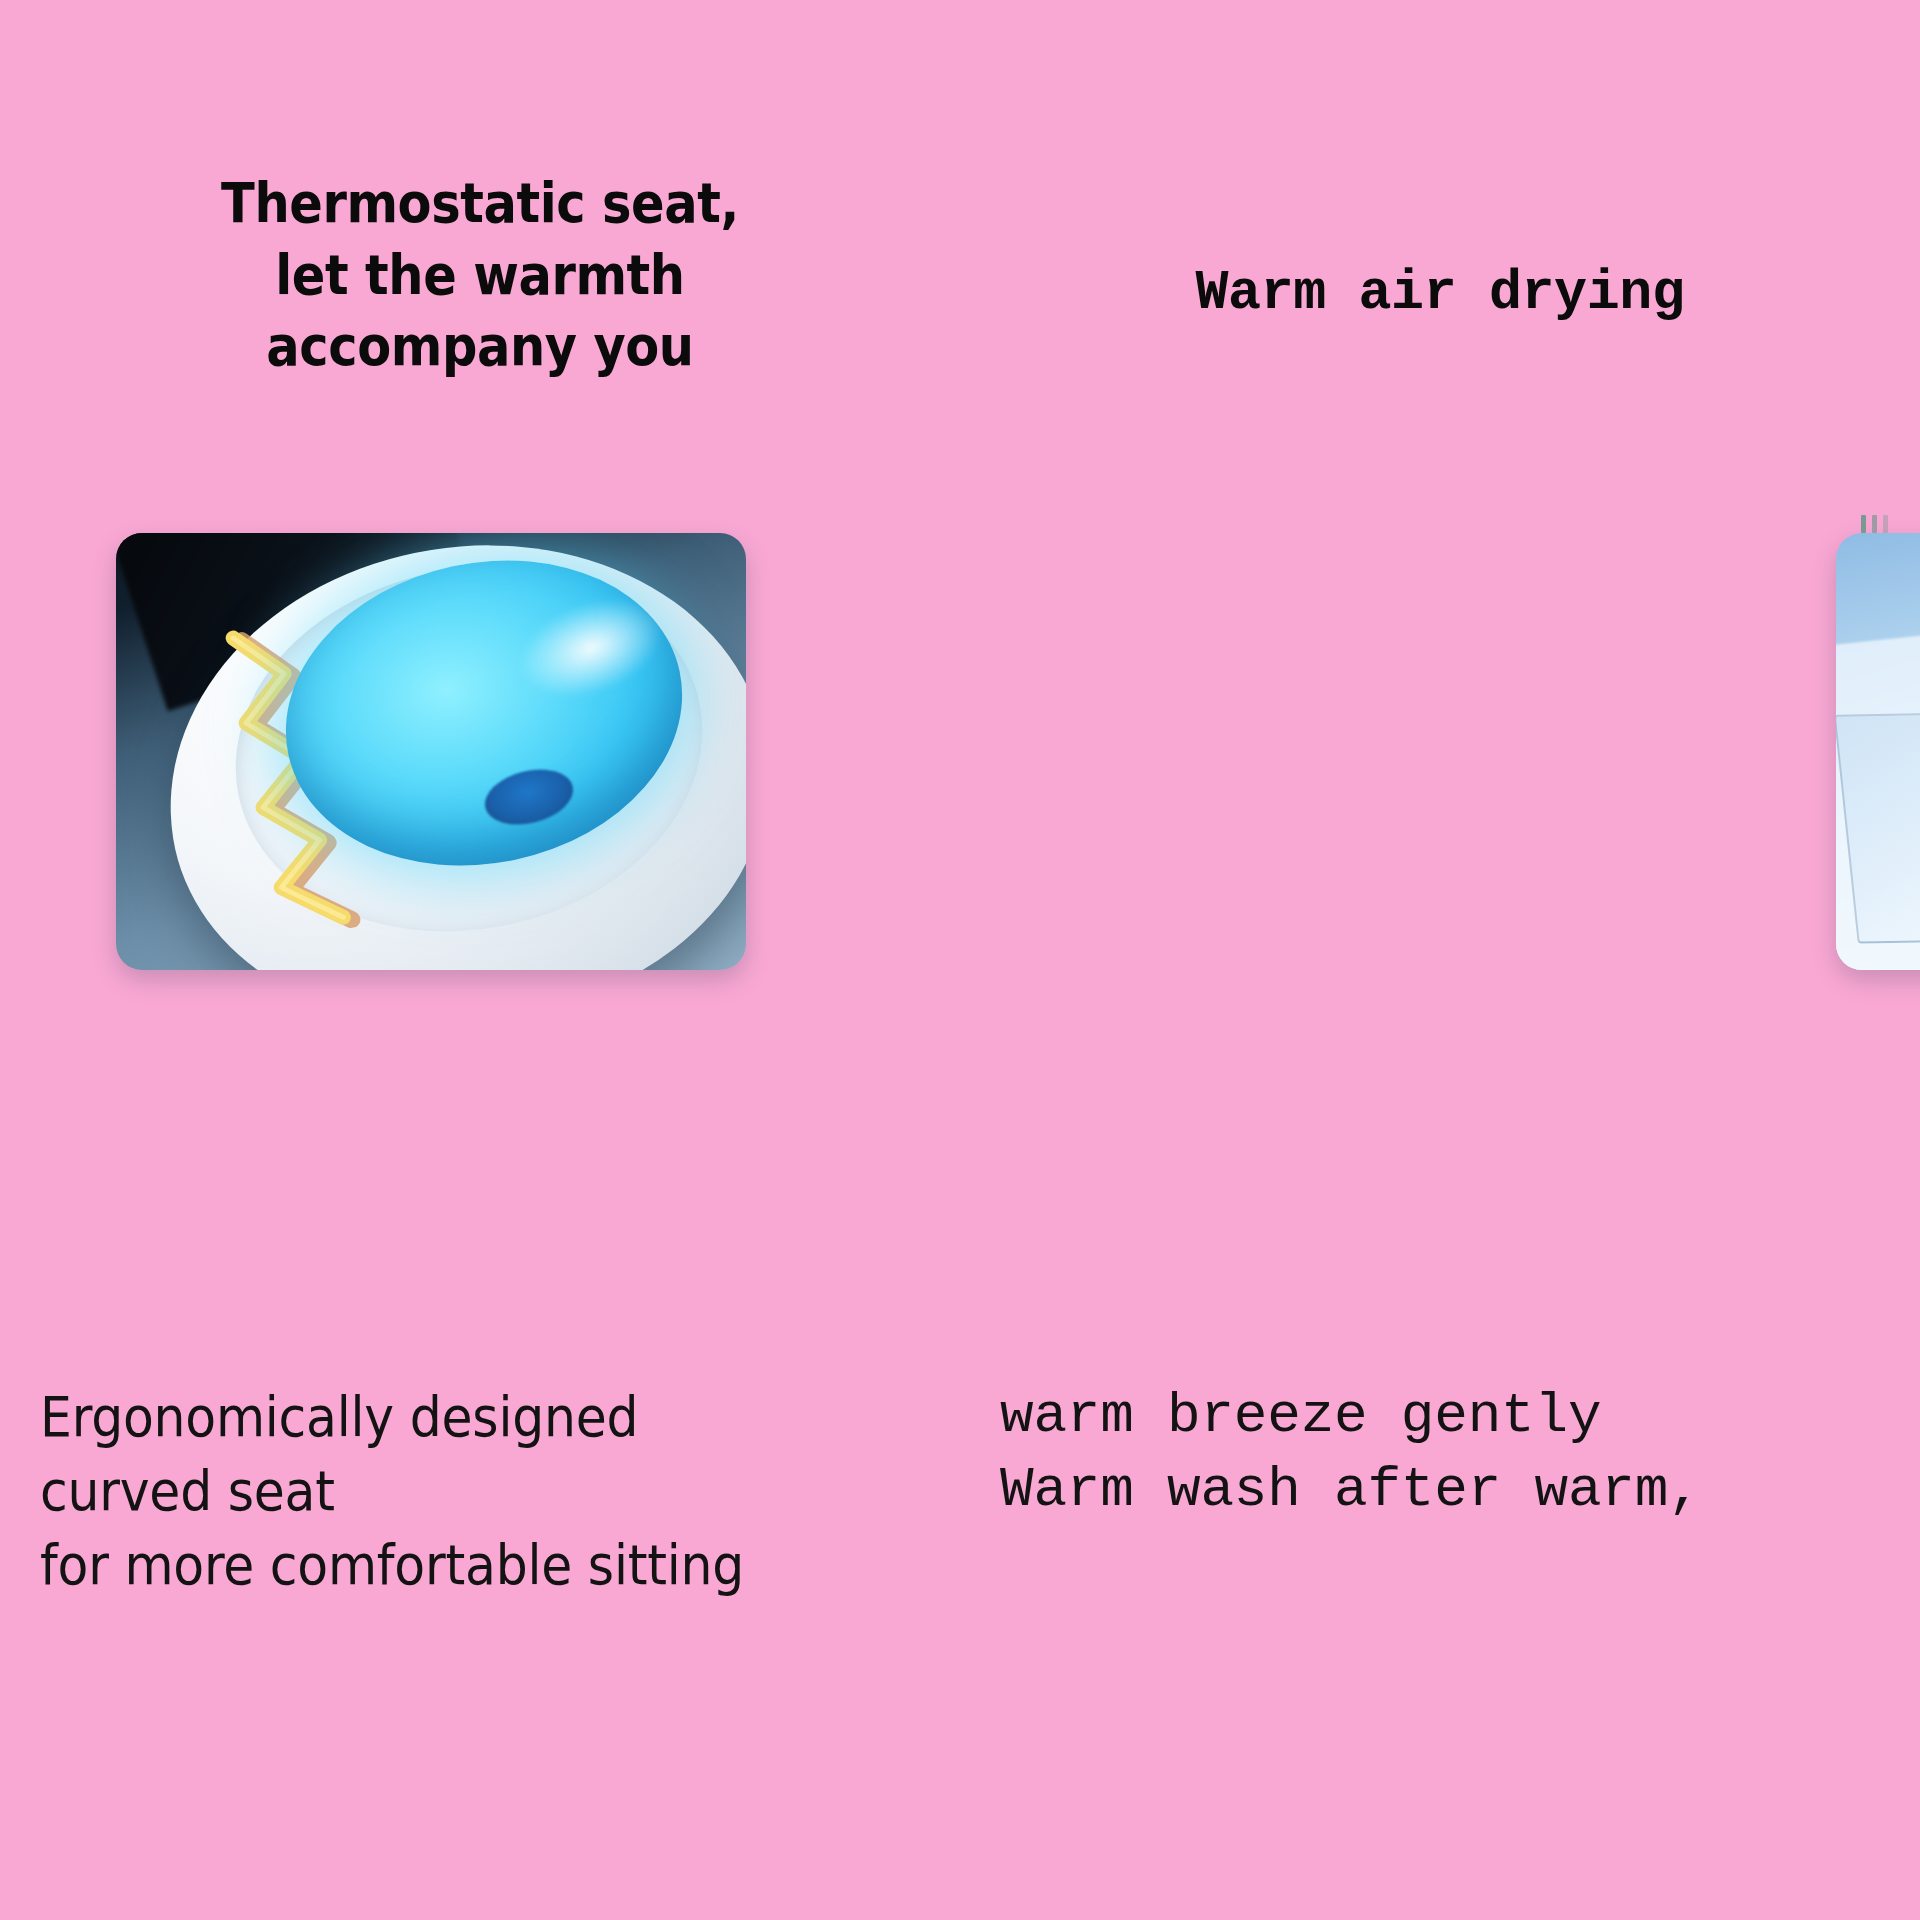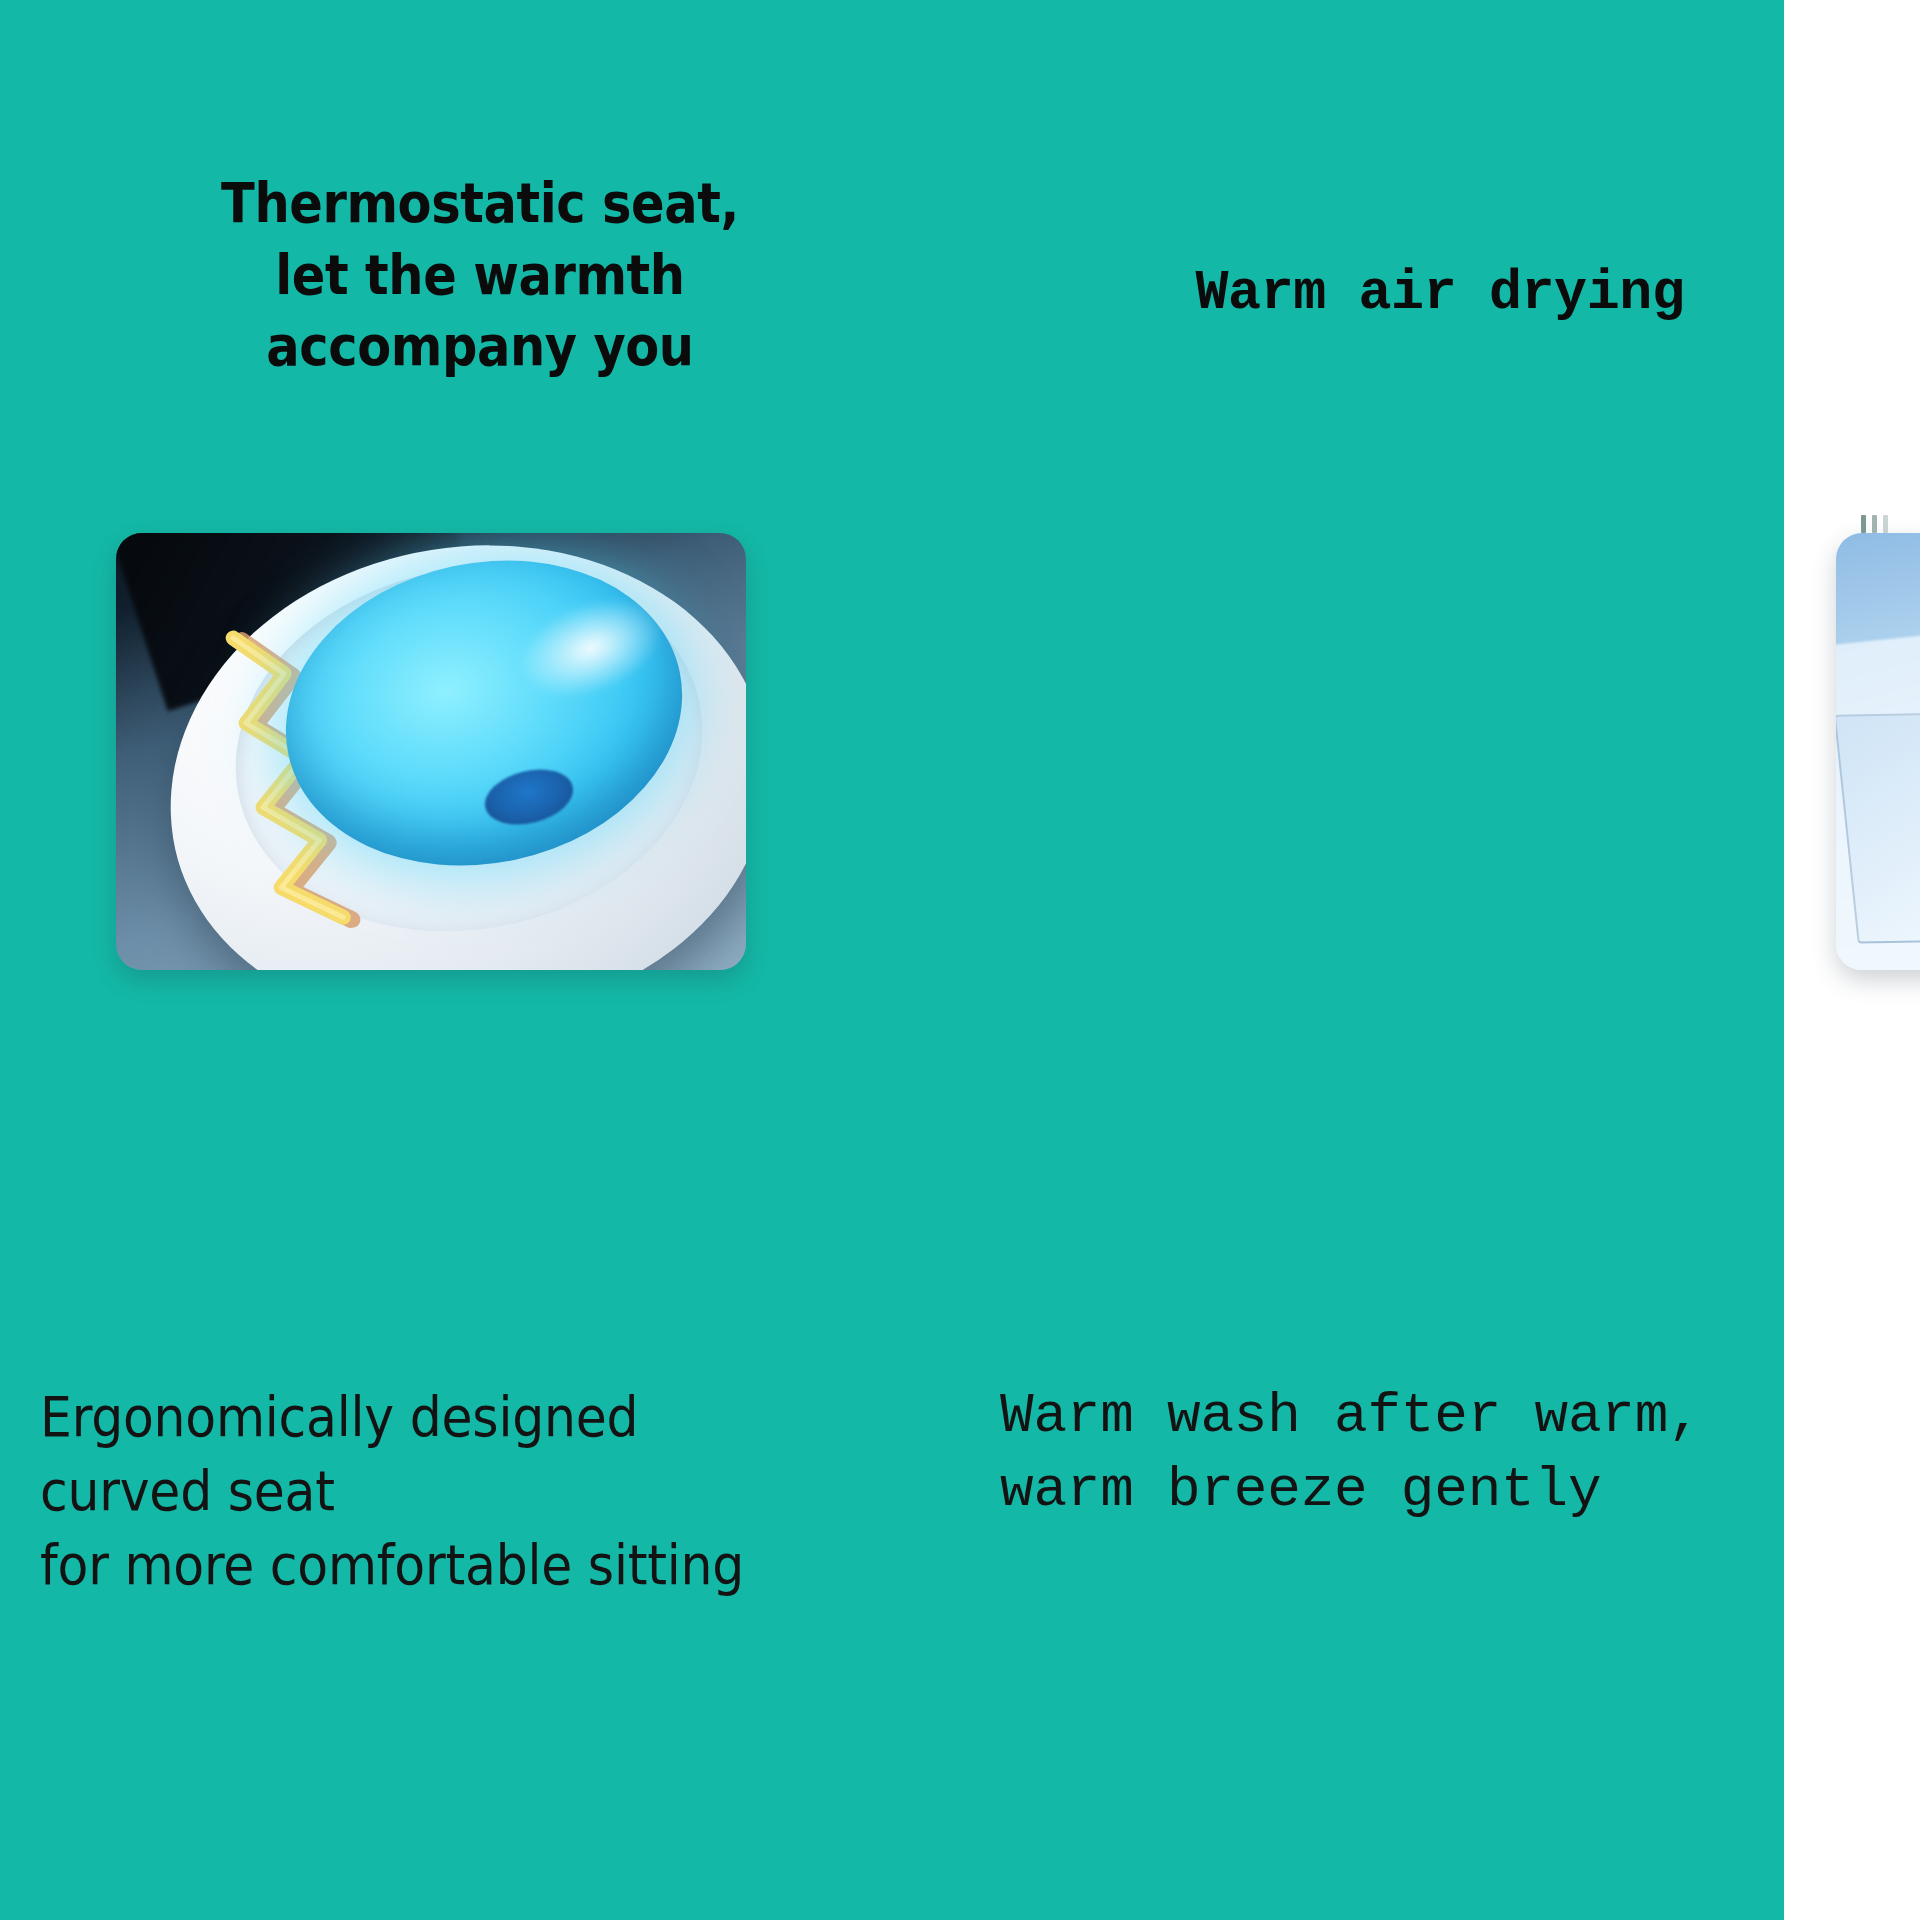--- a/index.html
+++ b/index.html
@@ -6,23 +6,23 @@
   html, body {
     width: 1920px;
     height: 1920px;
     background: #ffffff;
     font-family: "DejaVu Sans Condensed", "Liberation Sans Narrow", "Liberation Sans", sans-serif;
     overflow: hidden;
   }
 
   .page {
     position: relative;
-    width: 1784px;
+    width: 1920px;
     height: 1920px;
-    background: #14b8a6;
+    background: #f9a8d4;
   }
 
   
   .col {
     position: absolute;
     top: 0;
     height: 1920px;
   }
   .col-left  { left: 0px;   width: 960px; }
   .col-right { left: 960px; width: 960px; font-family: Liberation Mono, monospace; }
@@ -251,22 +251,22 @@
           <path d="M100,120 C220,155 350,210 555,262" stroke-width="7" opacity="0.45"></path>
         </g>
         <g fill="none" stroke="#ffe6b0" stroke-linecap="round" opacity="0.75">
           <path d="M150,165 C265,205 395,265 575,318" stroke-width="6"></path>
           <path d="M160,205 C275,245 405,305 580,358" stroke-width="5"></path>
         </g>
       </svg>
     </div>
 
     <div class="caption caption-right">
+      <span>warm breeze gently</span>
       <span>Warm wash after warm,</span>
-      <span>warm breeze gently</span>
     </div>
   </div>
 
   <div class="bars">
     <i></i>
     <i></i>
     <i></i>
   </div>
 
 </div>

